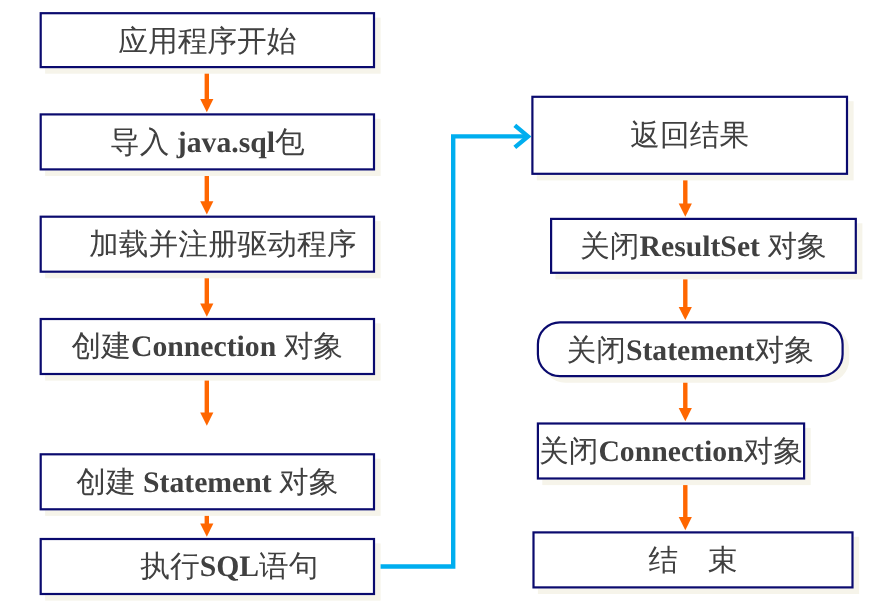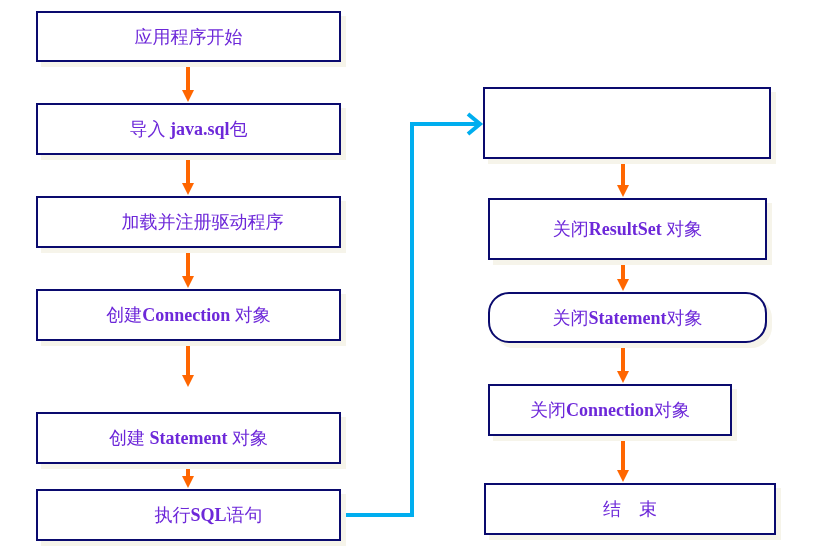--- a/index.html
+++ b/index.html
@@ -5,38 +5,38 @@
     html, body { margin: 0; padding: 0; background: #ffffff; }
     body { width: 813px; height: 553px; position: relative; overflow: hidden;
            font-family: "Liberation Serif", "DejaVu Serif", serif; }
     .box {
       position: absolute;
       box-sizing: border-box;
       border: 2px solid #0a0a6e;
       background: #ffffff;
       display: flex; align-items: center; justify-content: center;
       text-align: center;
-      color: #6d28d9;
-      font-size: 18px;
+      color: #404040;
+      font-size: 27px;
       line-height: 32px;
       box-shadow: 5px 5px 0 #f6f4ea;
       white-space: nowrap;
     }
     .box .label b { font-weight: bold; }
     svg.connectors { position: absolute; left: 0; top: 0; width: 813px; height: 553px; pointer-events: none; }
 
     #b1 { left: 36px;  top: 11px;  width: 305px; height: 51px; }
     #b2 { left: 36px;  top: 103px; width: 305px; height: 52px; }
     #b3 { left: 36px;  top: 196px; width: 305px; height: 52px; padding-left: 28px; }
     #b4 { left: 36px;  top: 289px; width: 305px; height: 52px; }
     #b5 { left: 36px;  top: 412px; width: 305px; height: 52px; }
     #b6 { left: 36px;  top: 489px; width: 305px; height: 52px; padding-left: 40px; }
 
     #r1 { left: 483px; top: 87px;  width: 288px; height: 72px; flex-direction: column; }
-    #r2 { left: 488px; top: 198px; width: 279px; height: 62px; }
+    #r2 { left: 500px; top: 198px; width: 279px; height: 51px; }
     #r3 { left: 488px; top: 292px; width: 279px; height: 51px; border-radius: 21px; }
     #r4 { left: 488px; top: 384px; width: 244px; height: 52px; }
     #r5 { left: 484px; top: 483px; width: 292px; height: 52px; justify-content: center; }
     #r1 .line { display: block; }
   </style>
 </head>
 <body>
 
 <svg class="connectors" xmlns="http://www.w3.org/2000/svg">
   <defs>
@@ -85,20 +85,21 @@
     <span class="label"><span>创建</span><b>Connection</b><span> 对象</span></span>
   </div>
 <div class="box" id="b5">
     <span class="label"><span>创建 </span><b>Statement</b><span> 对象</span></span>
   </div>
 <div class="box" id="b6">
     <span class="label"><span>执行</span><b>SQL</b><span>语句</span></span>
   </div>
 
 <div class="box" id="r1">
+  <span class="label line"><span>返回结果</span></span>
 </div>
 <div class="box" id="r2">
     <span class="label"><span>关闭</span><b>ResultSet</b><span> 对象</span></span>
   </div>
 <div class="box" id="r3">
     <span class="label"><span>关闭</span><b>Statement</b><span>对象</span></span>
   </div>
 <div class="box" id="r4">
     <span class="label"><span>关闭</span><b>Connection</b><span>对象</span></span>
   </div>

